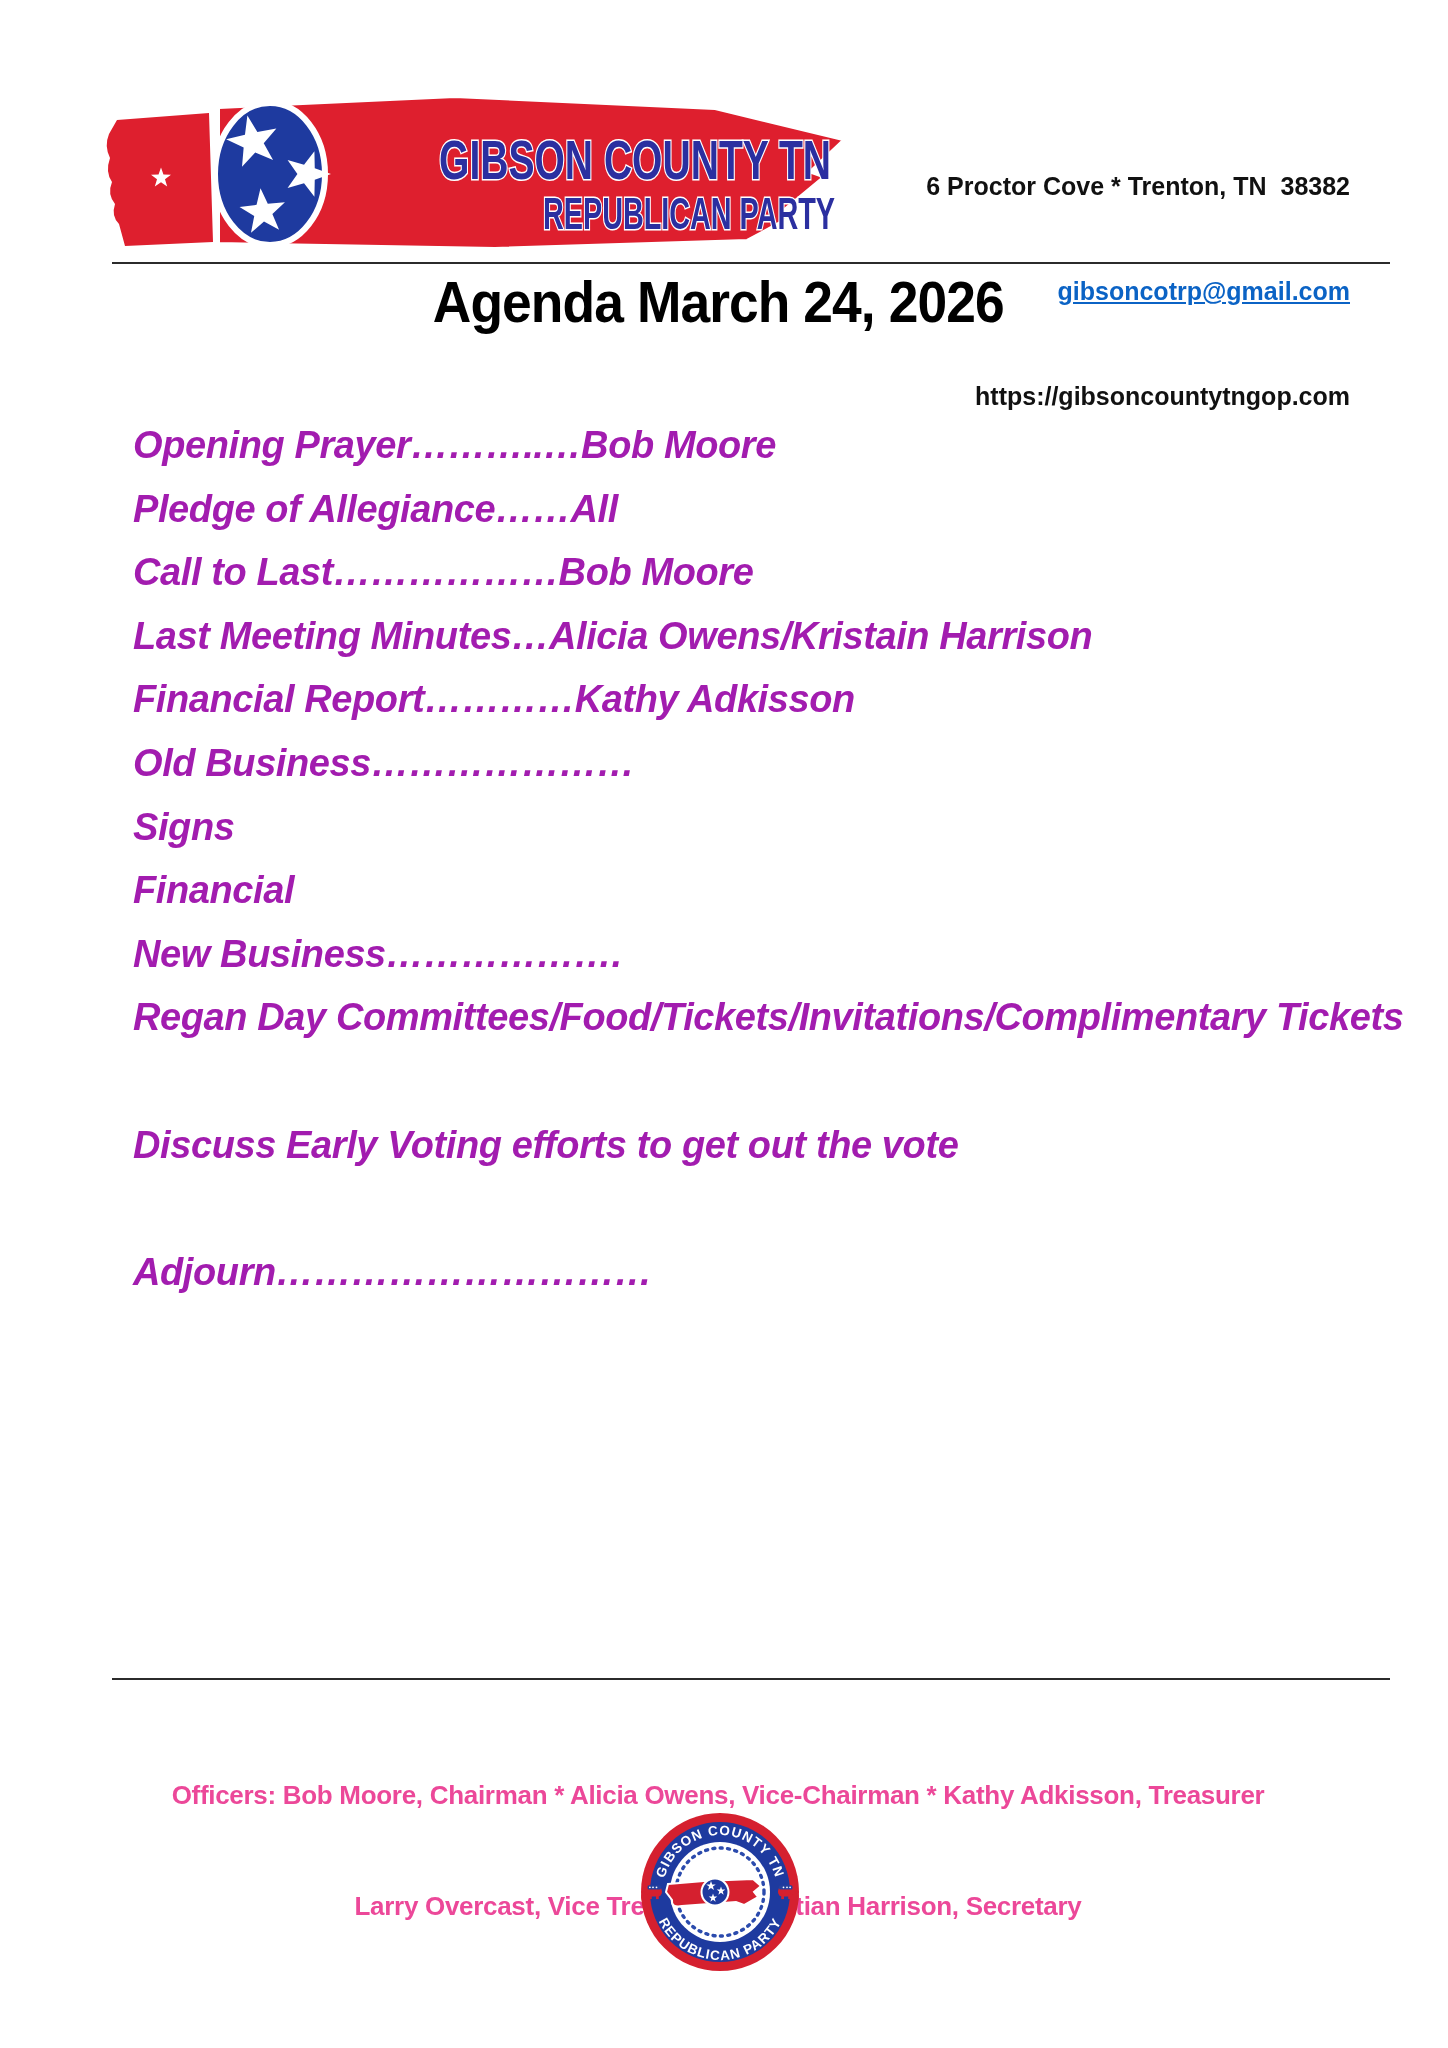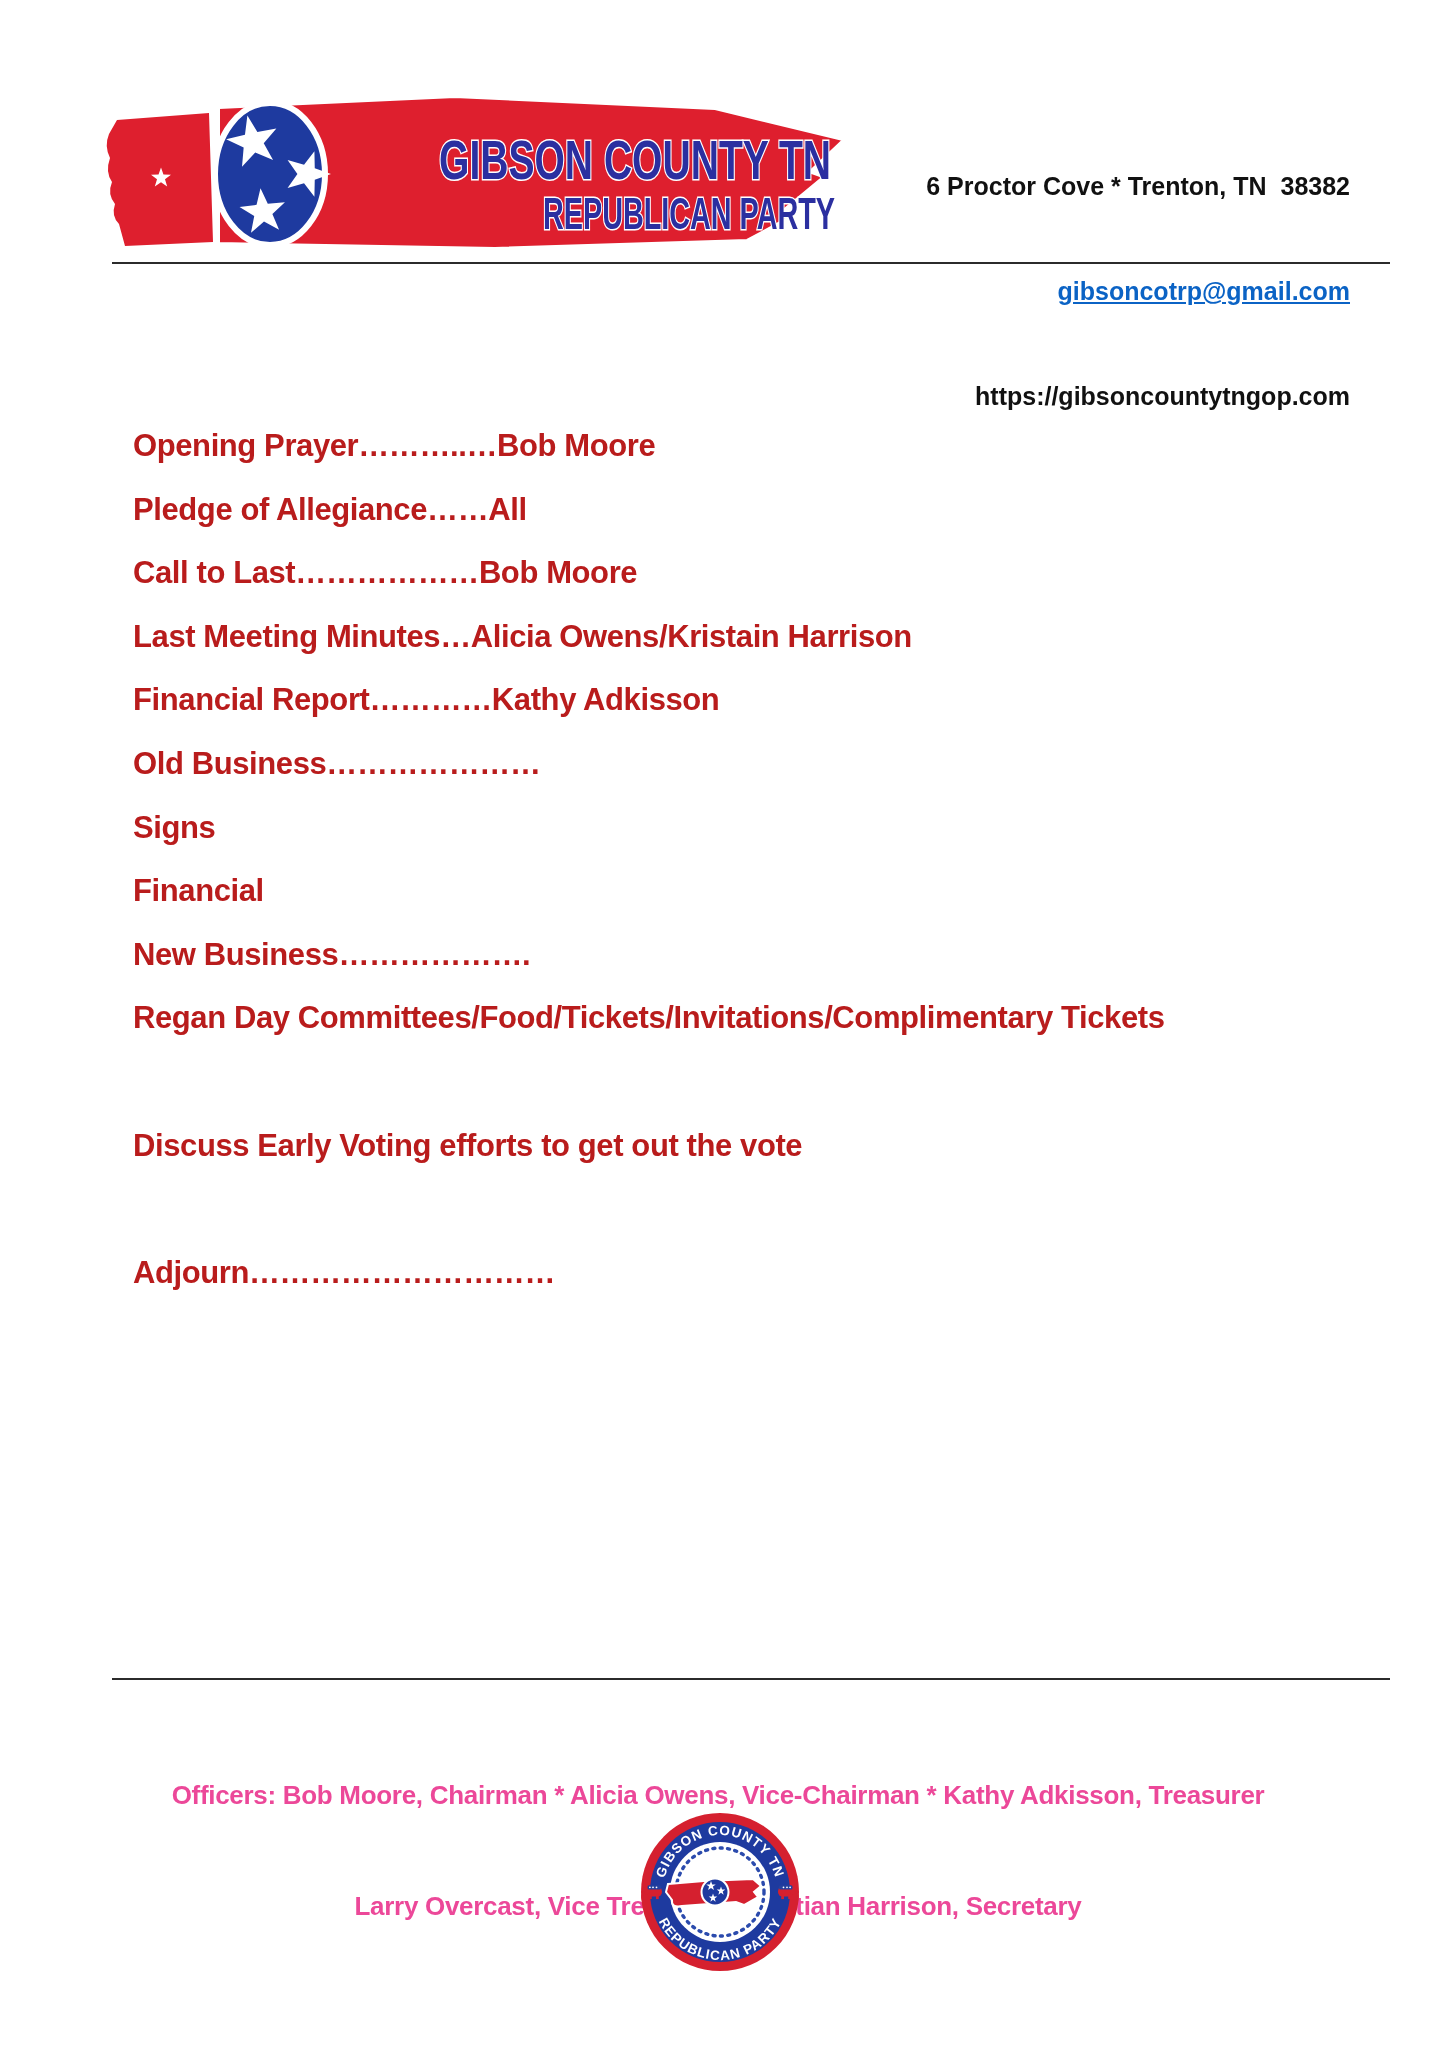--- a/index.html
+++ b/index.html
@@ -27,21 +27,21 @@
   
   .title{
     position:absolute;top:268px;left:0;width:100%;
     text-align:center;font-weight:bold;font-size:58px;color:#000;
     letter-spacing:-1px;
   }
   .title span{display:inline-block;transform:scaleX(.92);transform-origin:center;}
   
   .agenda{
     position:absolute;left:133px;top:414px;width:1260px;
-    font-weight:bold;font-size:31px;color:#b91c1c;letter-spacing:-0.4px;
+    font-weight:bold;font-size:38px;color:#a21caf;letter-spacing:-0.4px;font-style:italic;
   }
   .agenda .item{line-height:63.6px;white-space:pre;}
   .agenda .gap-1{margin-top:63.6px;}
   
   .officers{
     position:absolute;top:1703px;left:0;width:100%;
     text-align:center;font-weight:bold;font-size:26px;line-height:37px;
     color:#ec4899;letter-spacing:-0.3px;white-space:pre;
   }
   .seal-svg{position:absolute;left:640px;top:1812px;width:160px;height:160px;}
@@ -79,20 +79,21 @@
   </svg>
 
   <div class="contact">
     <div class="contact-line">6 Proctor Cove * Trenton, TN  38382</div>
     <div class="contact-line"><a href="#">gibsoncotrp@gmail.com</a></div>
     <div class="contact-line">https://gibsoncountytngop.com</div>
   </div>
 
   <div class="rule rule-top"></div>
 
+  <div class="title"><span>Agenda March 24, 2026</span></div>
 
   <div class="agenda">
     <div class="item">Opening Prayer………..…Bob Moore</div>
     <div class="item">Pledge of Allegiance……All</div>
     <div class="item">Call to Last………………Bob Moore</div>
     <div class="item">Last Meeting Minutes…Alicia Owens/Kristain Harrison</div>
     <div class="item">Financial Report…………Kathy Adkisson</div>
     <div class="item">Old Business…………………</div>
     <div class="item">Signs</div>
     <div class="item">Financial</div>

